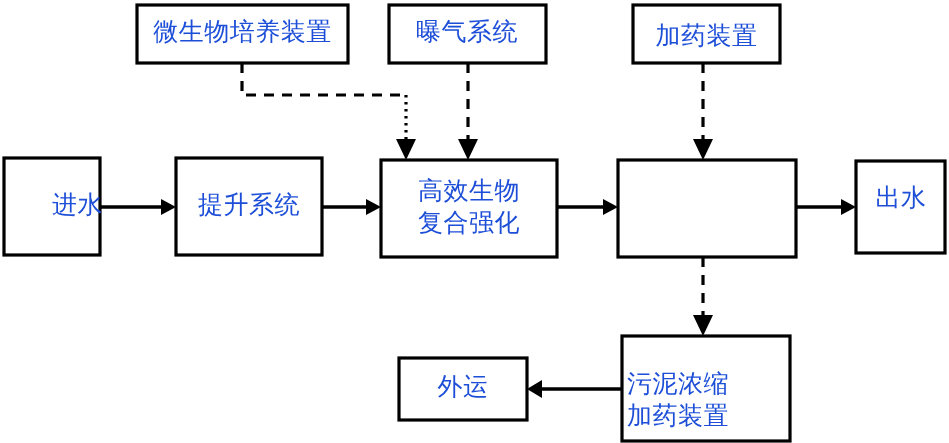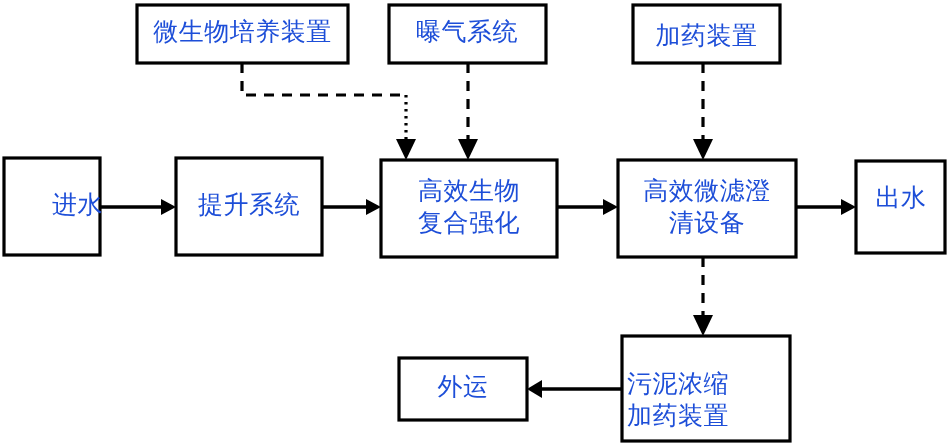--- a/index.html
+++ b/index.html
@@ -157,24 +157,20 @@
 
   <div class="node-label" style="left:381px; top:160px; width:176px; height:97px;">
     <span>高效生物</span>
     <span>复合强化</span>
   </div>
 
   <div class="node-label" style="left:176px; top:158px; width:146px; height:97px;">
     <span>提升系统</span>
   </div>
 
-  <div class="node-label" style="left:618px; top:160px; width:178px; height:97px;">
-    <span>高效微滤澄</span>
-    <span>清设备</span>
-  </div>
 
   <div class="node-label" style="left:856px; top:154px; width:90px; height:92px;">
     <span>出水</span>
   </div>
 
   <div class="node-label" style="left:399px; top:358px; width:128px; height:62px;">
     <span>外运</span>
   </div>
 
   <div class="node-label" style="left:594px; top:336px; width:168px; height:131px;">

